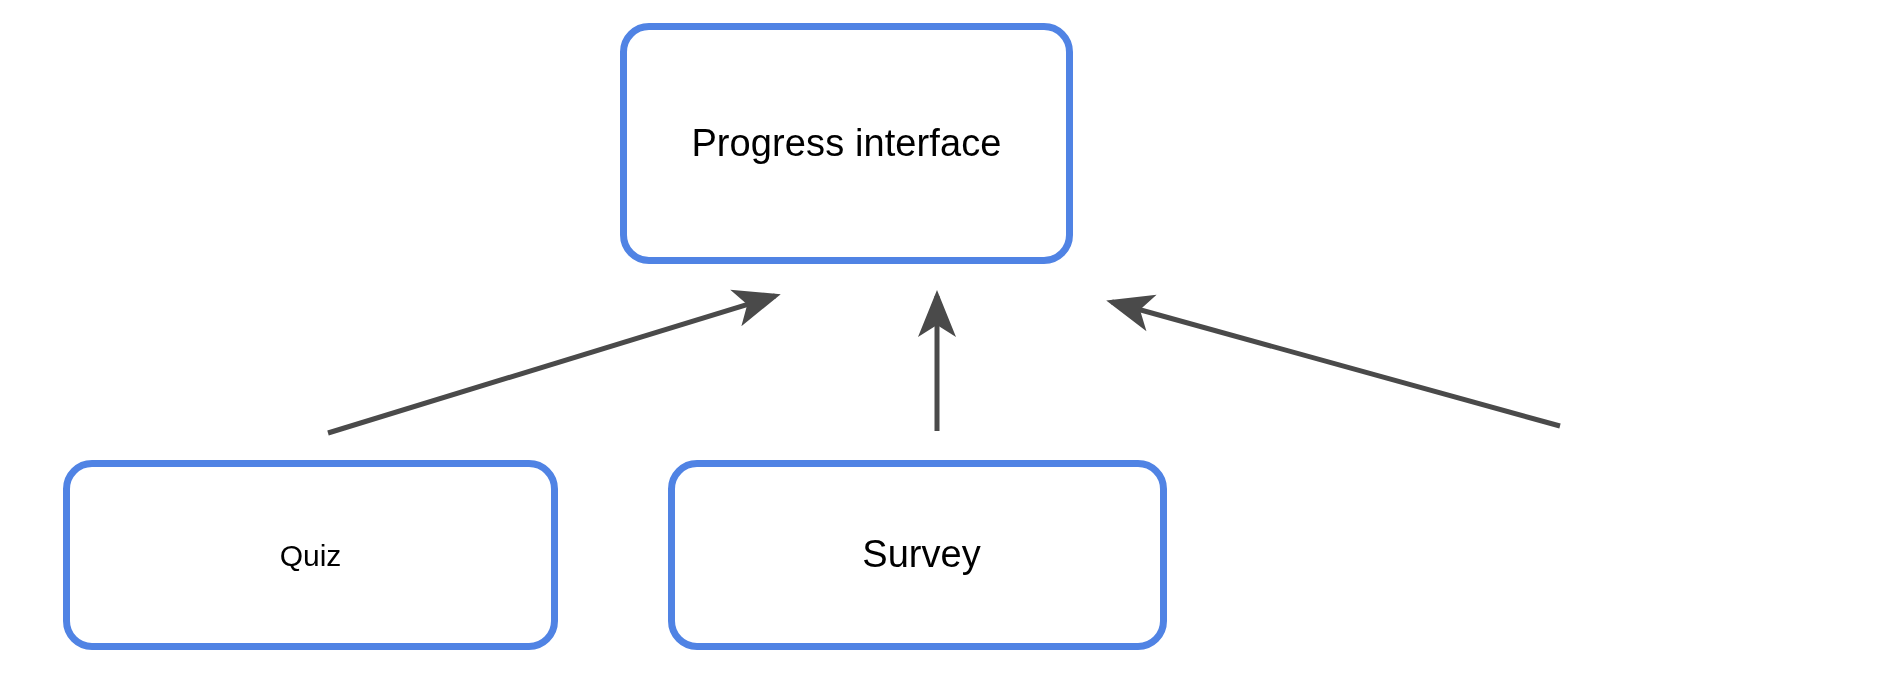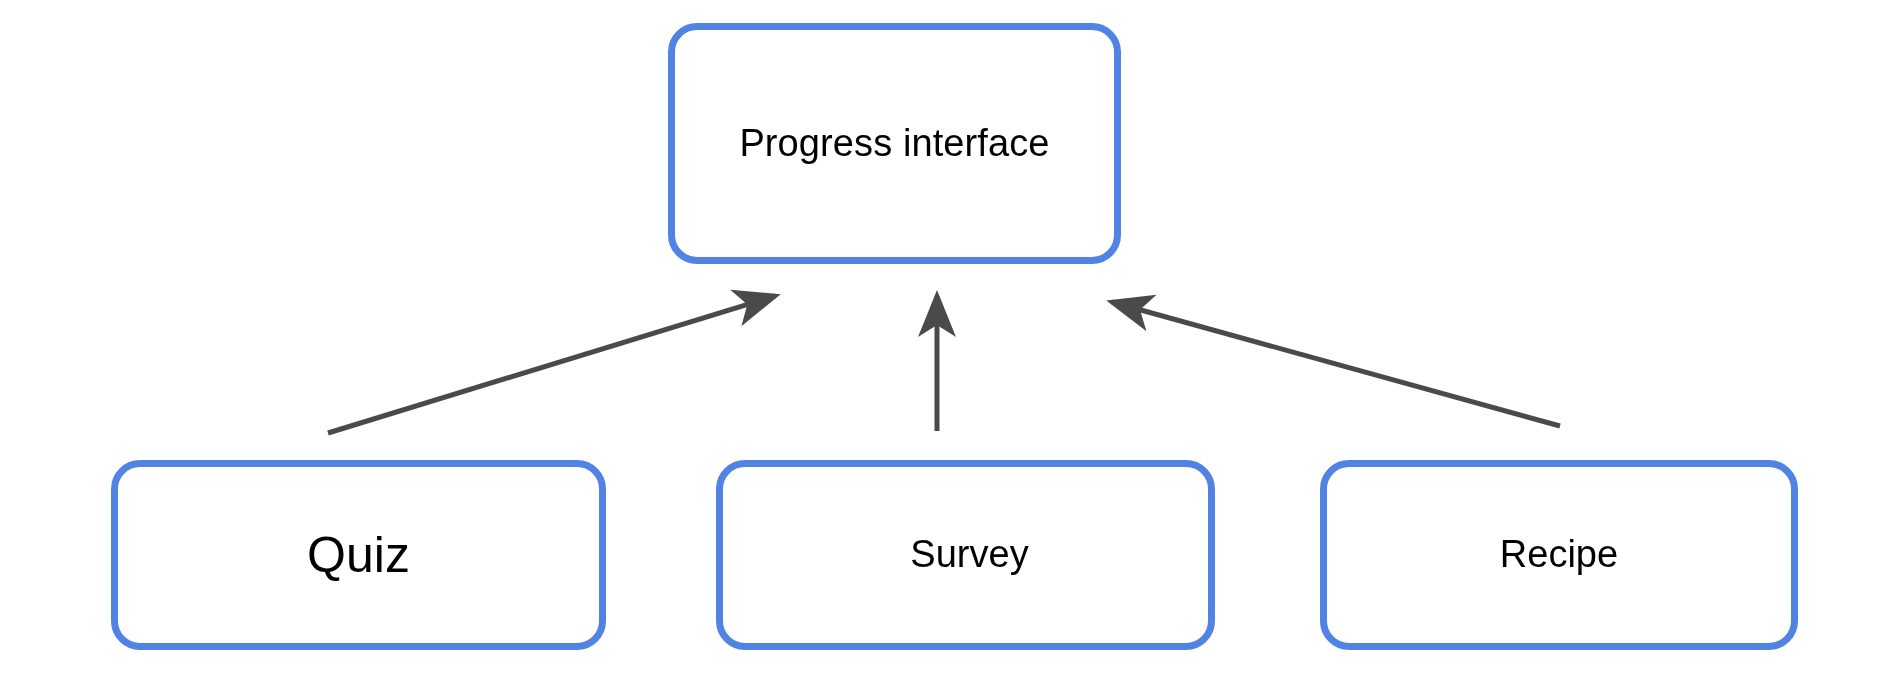--- a/index.html
+++ b/index.html
@@ -20,21 +20,20 @@
     position: absolute;
     box-sizing: border-box;
     display: flex;
     align-items: center;
     justify-content: center;
     background: #ffffff;
     border-style: solid;
     color: #000000;
     text-align: center;
     line-height: 1.1;
-    margin-left: 48px;
     -webkit-font-smoothing: antialiased;
   }
   #node-root {
     left: 620px;
     top: 23px;
     width: 453px;
     height: 241px;
     border-width: 7px;
     border-color: #5083e4;
     border-radius: 29px;
@@ -42,21 +41,21 @@
     letter-spacing: 0.1px;
   }
   #node-quiz {
     left: 63px;
     top: 460px;
     width: 495px;
     height: 190px;
     border-width: 7px;
     border-color: #5083e4;
     border-radius: 29px;
-    font-size: 50px;
+    font-size: 30px;
   }
   #node-survey {
     left: 668px;
     top: 460px;
     width: 499px;
     height: 190px;
     border-width: 7px;
     border-color: #5083e4;
     border-radius: 29px;
     font-size: 38px;
@@ -105,17 +104,14 @@
   </div>
 
   <div class="node" id="node-quiz" style="left: 63px; top: 460px; width: 495px; height: 190px; border-color: rgb(80, 131, 228); background: rgb(255, 255, 255); color: rgb(0, 0, 0);">
     <span>Quiz</span>
   </div>
 
   <div class="node" id="node-survey" style="left: 668px; top: 460px; width: 499px; height: 190px; border-color: rgb(80, 131, 228); background: rgb(255, 255, 255); color: rgb(0, 0, 0);">
     <span>Survey</span>
   </div>
 
-  <div class="node" id="node-recipe" style="left: 1272px; top: 460px; width: 478px; height: 190px; border-color: rgb(80, 131, 228); background: rgb(255, 255, 255); color: rgb(0, 0, 0);">
-    <span>Recipe</span>
-  </div>
 
 </div>
 
 </body></html>

